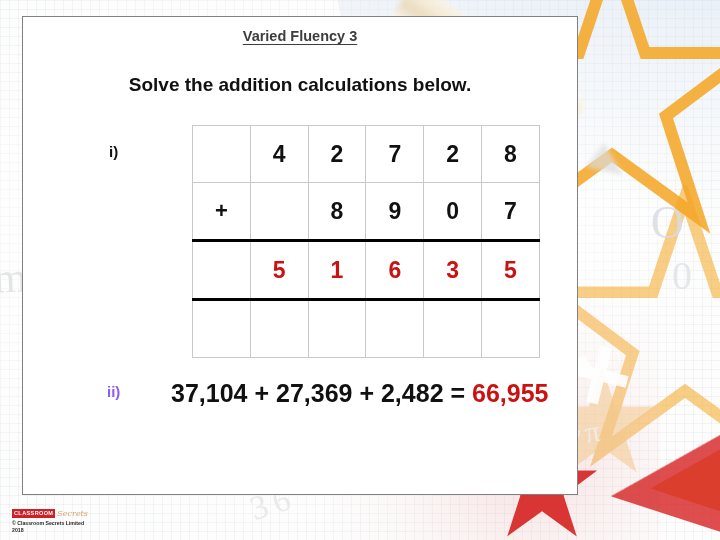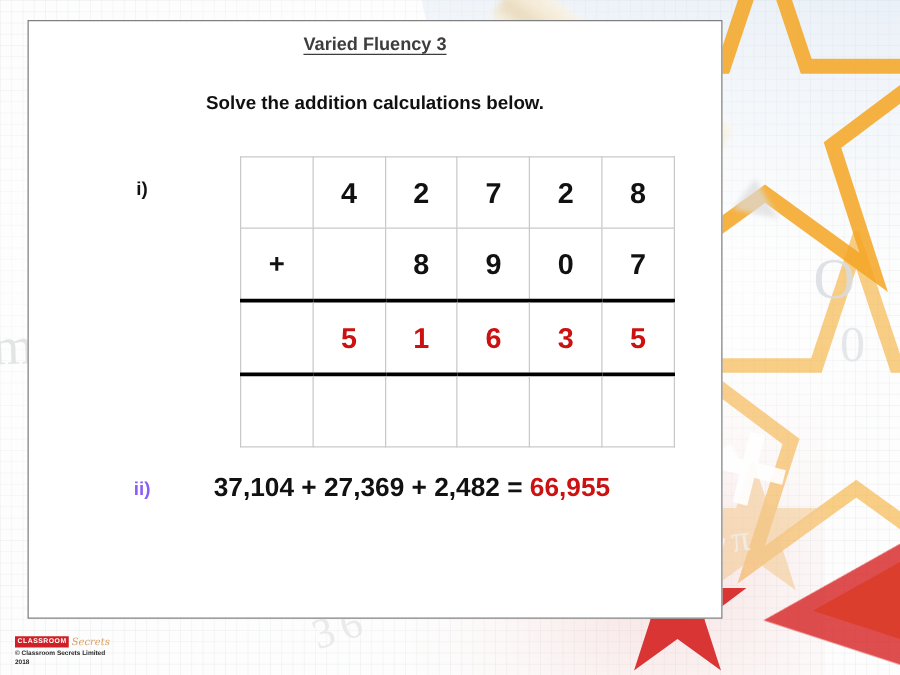--- a/index.html
+++ b/index.html
@@ -243,21 +243,21 @@
     color: #3d3d3d;
     text-decoration: underline;
     text-underline-offset: 3px;
   }
 
   .subtitle {
     position: absolute;
     left: 0; right: 0;
     top: 57px;
     text-align: center;
-    font-size: 15px;
+    font-size: 19px;
     font-weight: bold;
     color: #111111;
   }
 
   
   .label-i {
     position: absolute;
     left: 86px;
     top: 126px;
     font-size: 15px;
@@ -302,21 +302,21 @@
     left: 84px;
     top: 366px;
     font-size: 15px;
     font-weight: bold;
     color: #8b5cf6;
   }
   .eq-line {
     position: absolute;
     left: 148px;
     top: 362px;
-    font-size: 21px;
+    font-size: 25px;
     font-weight: bold;
     color: #111111;
     white-space: nowrap;
   }
   .eq-line .op { font-weight: bold; }
   .eq-ans {
     color: #cc1111;
     font-weight: bold;
   }
 

